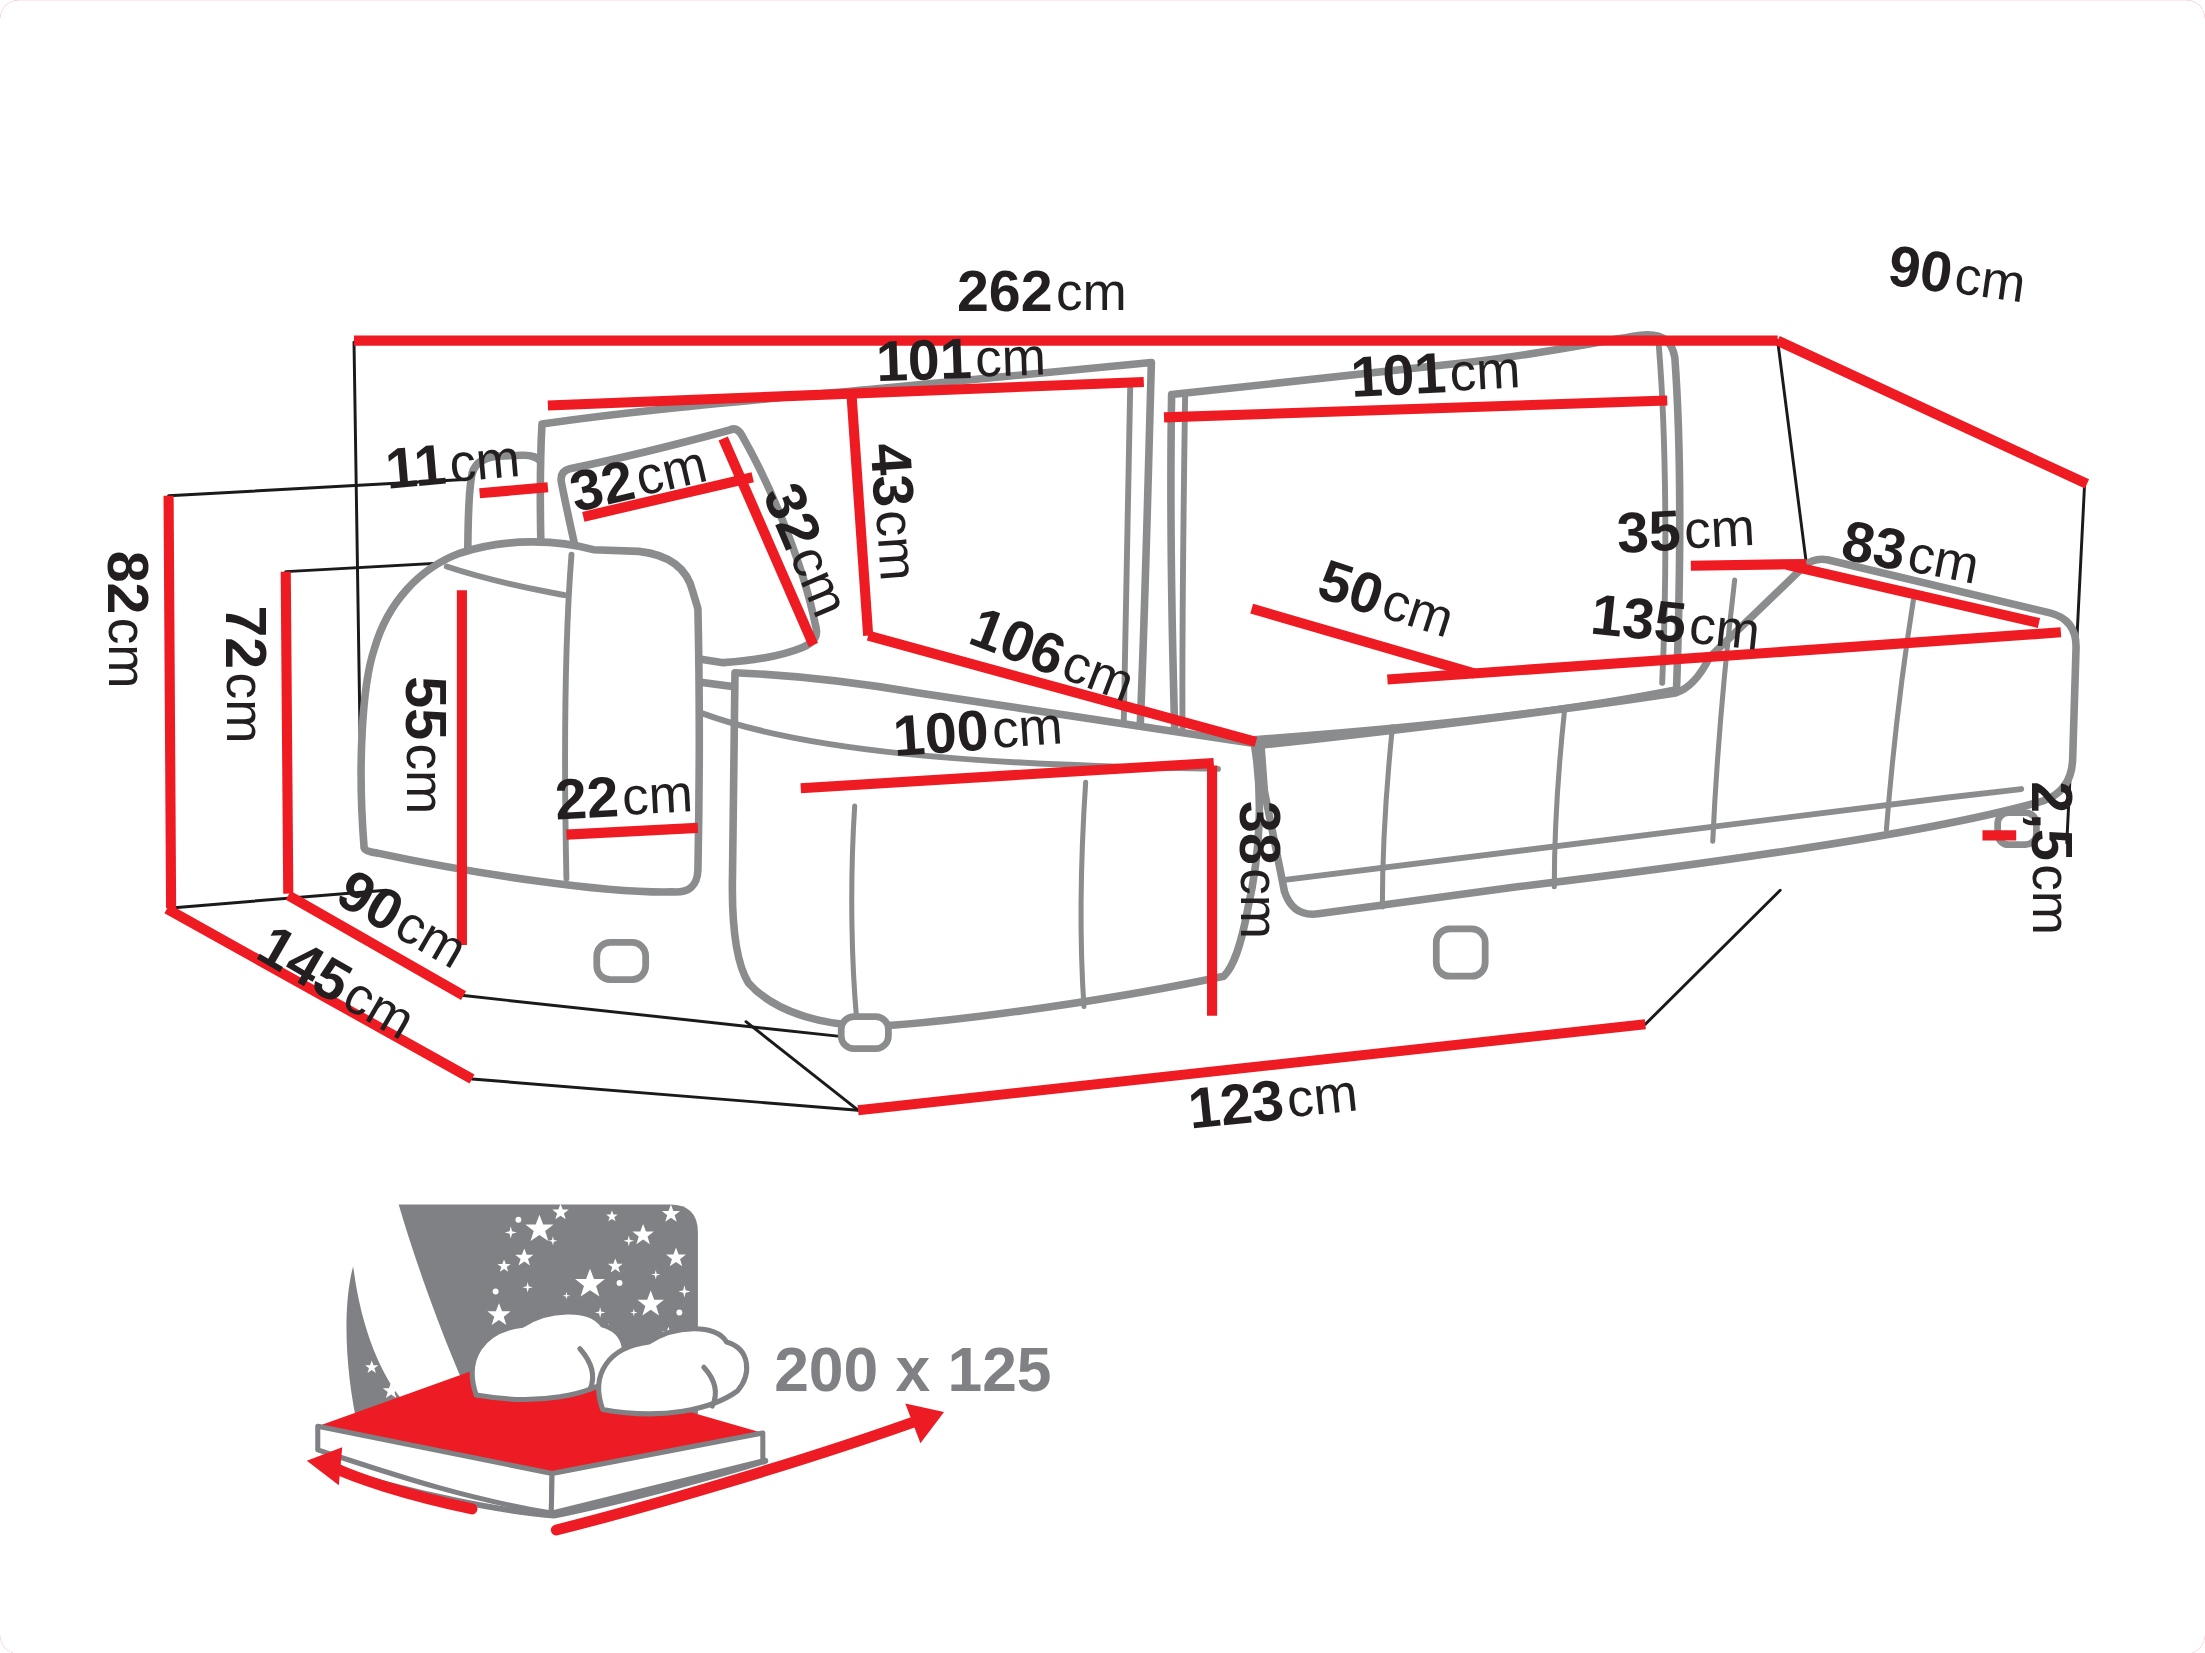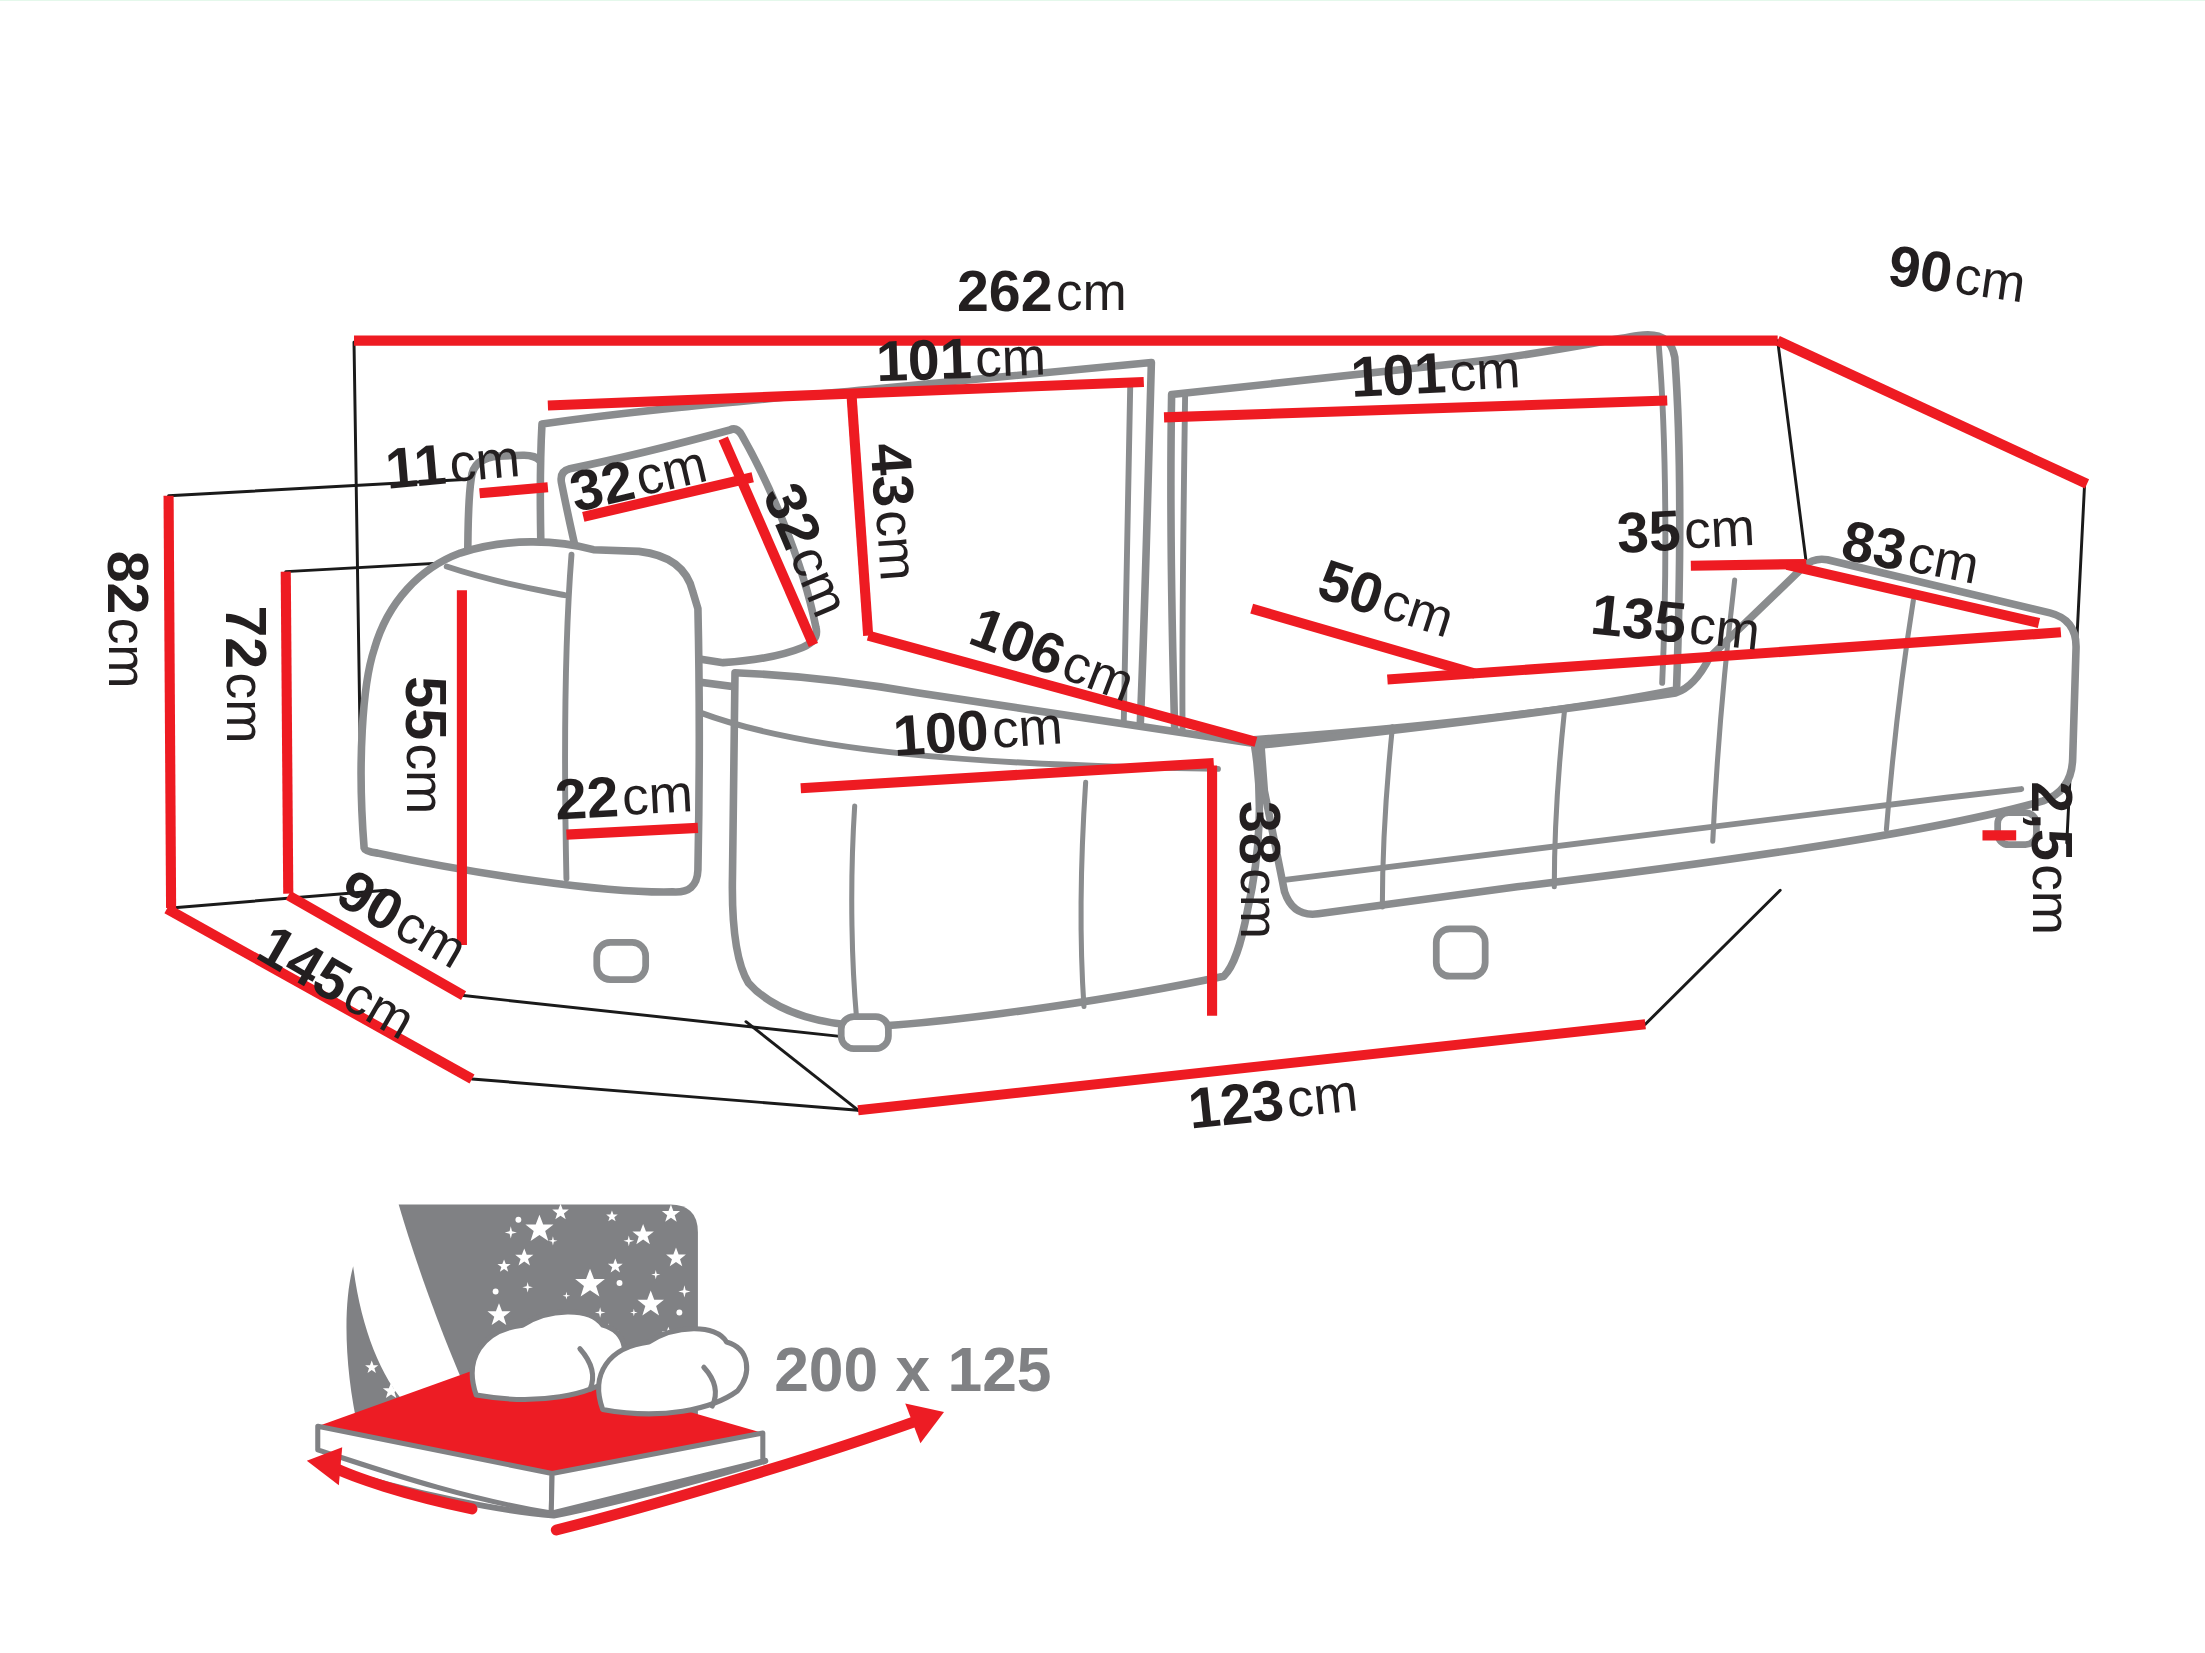--- a/index.html
+++ b/index.html
@@ -1,17 +1,17 @@
 <!DOCTYPE html>
 <html style="--red: #ee1b22; --gray: #8a8c8e; --ink: #231f20; --icon-gray: #808184; --bed-red: #ed1c24;font-size:13.5px"><head>
 <meta charset="utf-8">
 <style>
   html,body{margin:0;padding:0;background:#ffffff;}
-  #stage{position:relative;width:2205px;height:1654px;background:#22c55e;overflow:hidden;
-         font-family:"Liberation Sans",sans-serif;}
+  #stage{position:relative;width:2205px;height:1654px;background:#ec4899;overflow:hidden;
+         font-family:"Liberation Sans",sans-serif;border-radius:19px;}
   svg{position:absolute;left:0;top:0;width:100%;height:100%;}
   .body-part{fill:#ffffff;stroke:var(--gray,#8a8c8e);stroke-width:9;stroke-linejoin:round;stroke-linecap:round;}
   .inner-line{fill:none;stroke:var(--gray,#8a8c8e);stroke-width:7;stroke-linecap:round;}
   .seam{fill:none;stroke:var(--gray,#8a8c8e);stroke-width:6;stroke-linecap:round;}
   .leg{fill:#ffffff;stroke:var(--gray,#8a8c8e);stroke-width:8;}
   .thin{fill:none;stroke:#1a1a1a;stroke-width:3.5;stroke-linecap:round;}
   .red{fill:none;stroke:var(--red,#ee1b22);stroke-width:12;stroke-linecap:butt;}
   .dim{fill:var(--ink,#231f20);font-size:68px;font-weight:700;text-anchor:middle;}
   .dim .unit{font-weight:400;font-size:63px;}
   .sleep-label{fill:var(--icon-gray,#808184);font-size:74px;font-weight:700;text-anchor:middle;}

